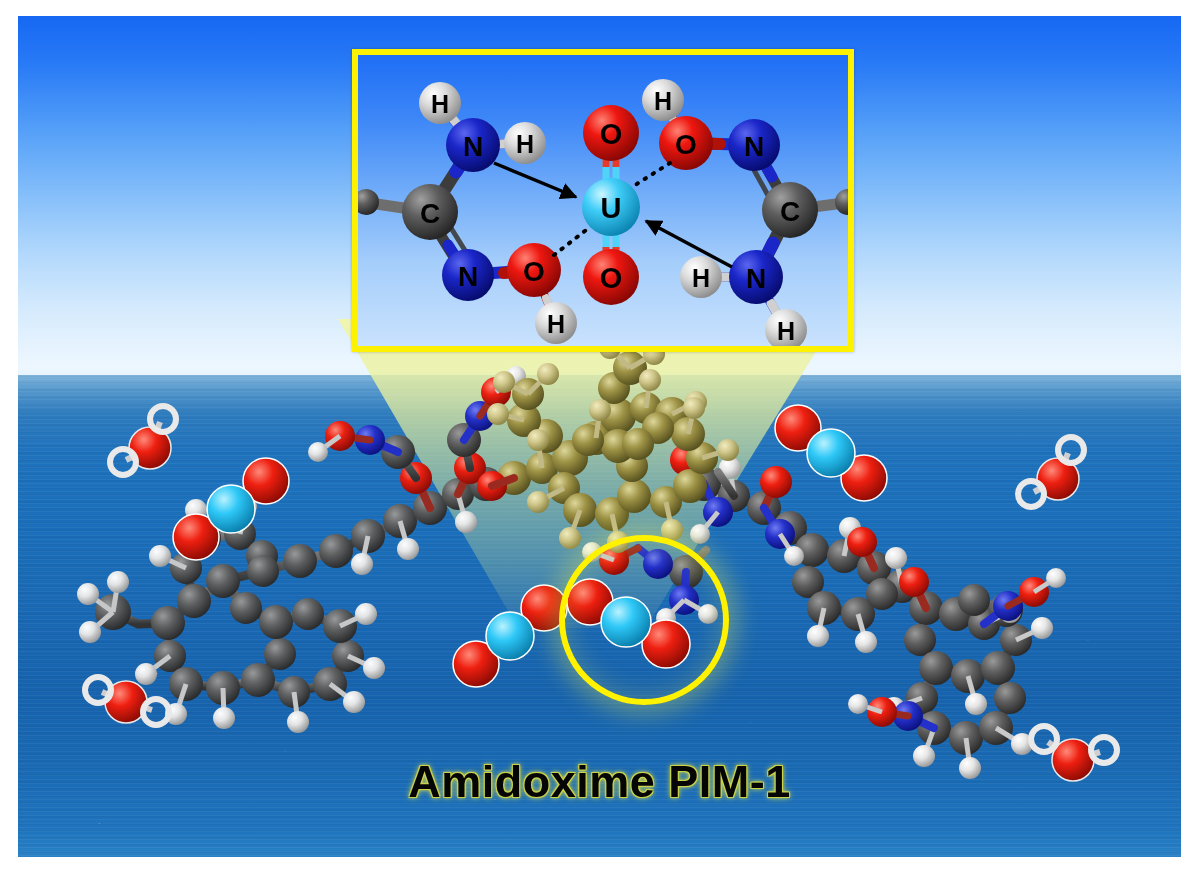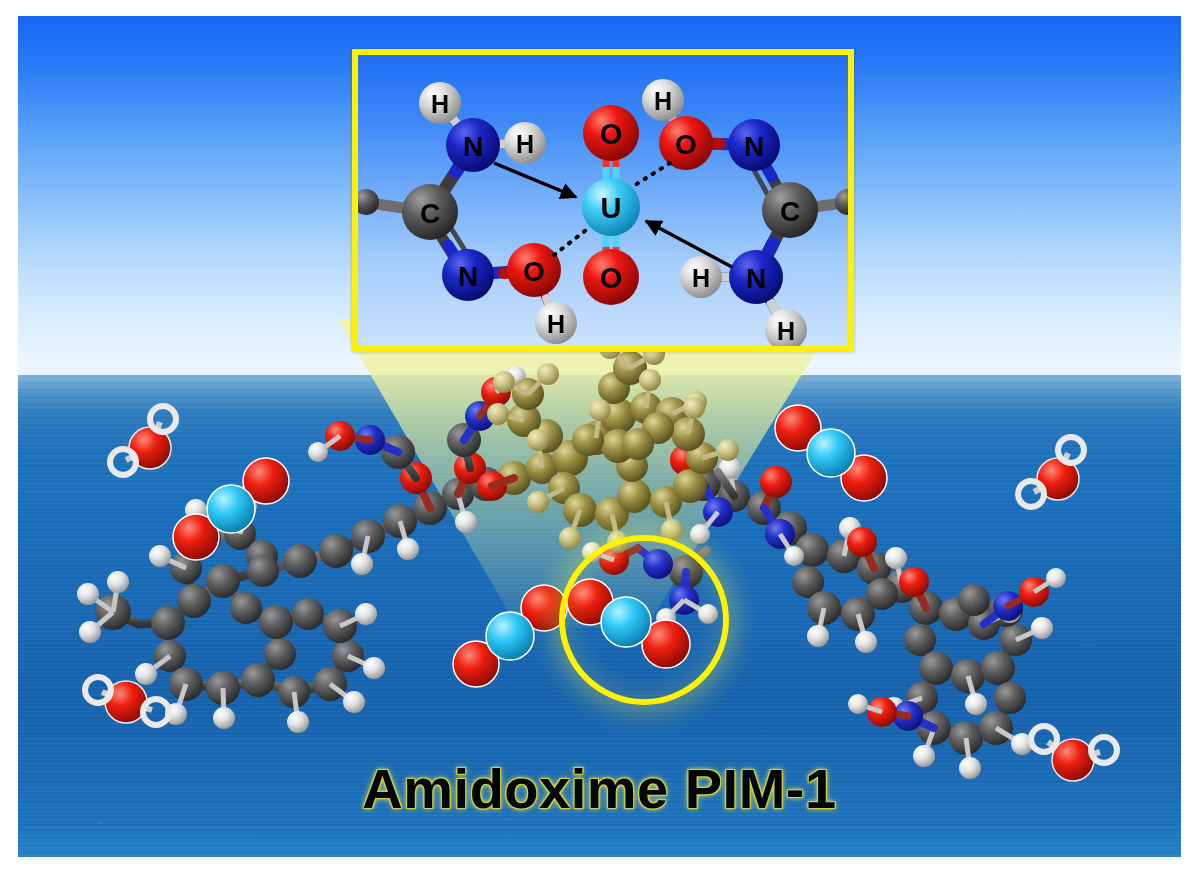--- a/index.html
+++ b/index.html
@@ -96,21 +96,21 @@
     overflow:hidden;
     box-shadow:0 0 3px rgba(0,0,0,.25);
   }
   #inset svg{display:block;}
 
   
   #caption{
     position:absolute;
     left:0;top:740px;width:100%;
     text-align:center;
-    font-size:56px;
+    font-size:45px;
     font-weight:bold;
     letter-spacing:.5px;
     color:#050505;
     font-family:"Liberation Sans",sans-serif;
     text-shadow:
       0 0 2px #c9d14a, 0 0 4px #cbd44e, 0 0 7px rgba(206,214,70,.85),
       1px 1px 0 #c9d14a, -1px -1px 0 #c9d14a, 1px -1px 0 #c9d14a, -1px 1px 0 #c9d14a;
     pointer-events:none;
   }
 

